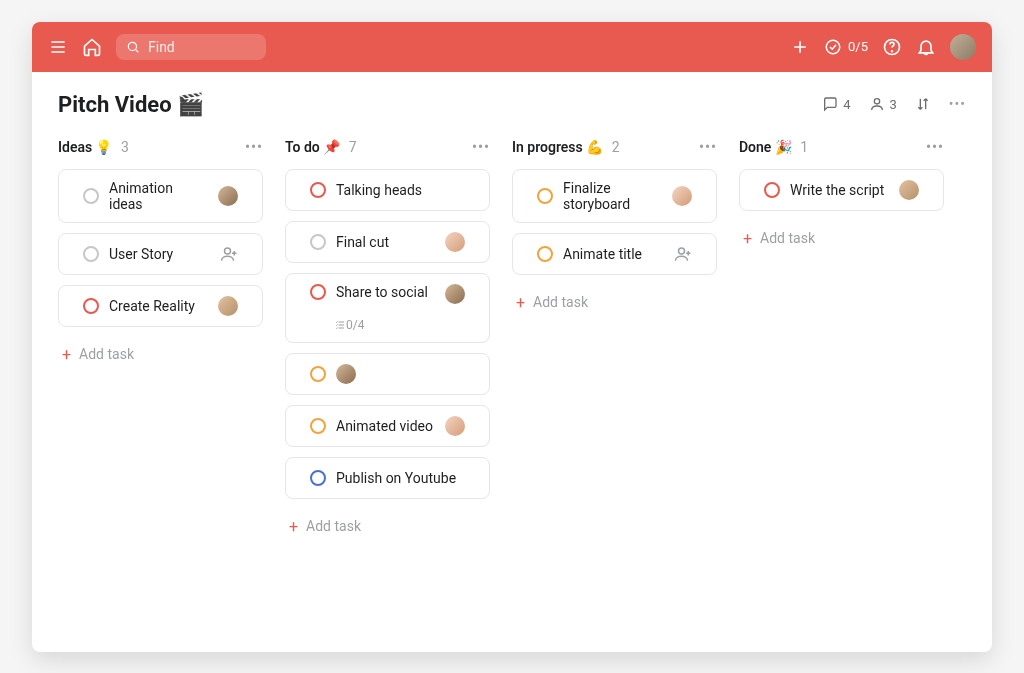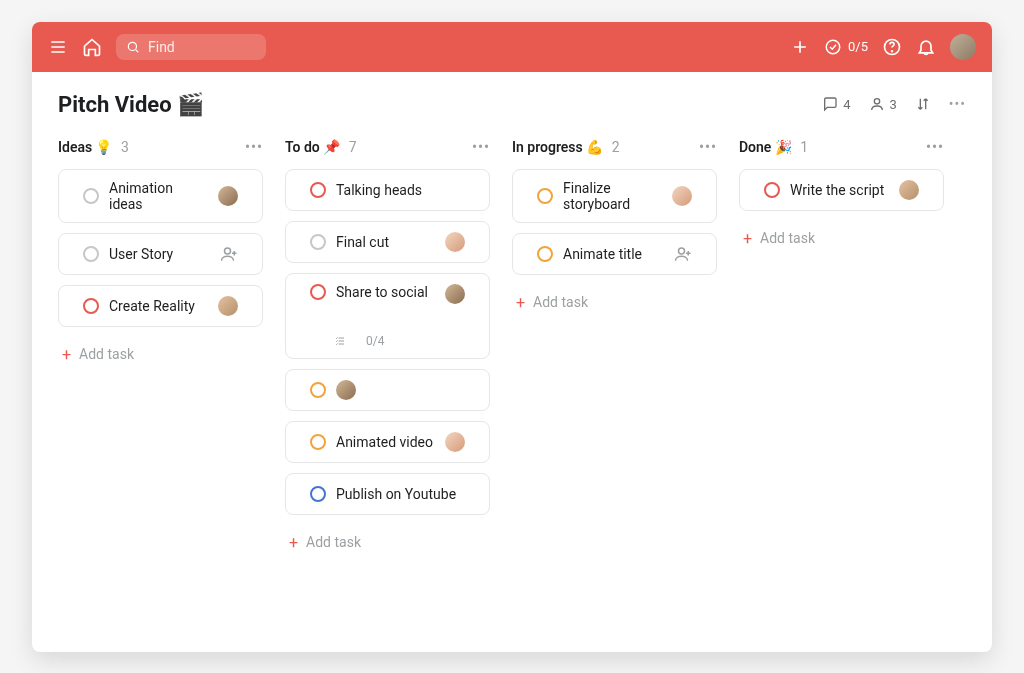--- a/index.html
+++ b/index.html
@@ -84,21 +84,21 @@
     padding: 10px 24px;
     margin-bottom: 10px;
     display: flex;
     align-items: center;
     gap: 10px;
     background: #fff;
     font-size: 14px;
     min-height: 42px;
   }
   .card-title { flex: 1; }
-  .card-sub { display:flex; align-items:center; gap:20px; color:#9ca0a3; font-size:12px; margin-left:24px; margin-top:20px;}
+  .card-sub { display:flex; align-items:center; gap:0; color:#9ca0a3; font-size:12px; margin-left:24px; margin-top:4px;}
   .card.multi { flex-direction: column; align-items: stretch; }
   .card.multi .row { display:flex; align-items:flex-start; gap:10px; }
 
   .complete-circle {
     width: 16px; height: 16px; border-radius: 50%;
     border: 2px solid #ccc; flex-shrink: 0;
   }
   .ring-red { border-color: #e8594f; }
   .ring-orange { border-color: #f1a33c; }
   .ring-blue { border-color: #4573d2; }

